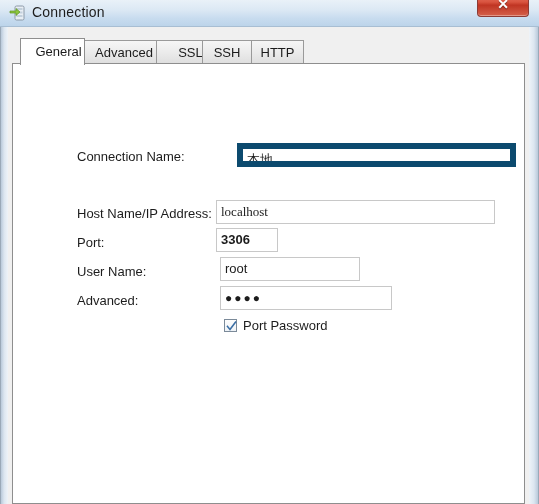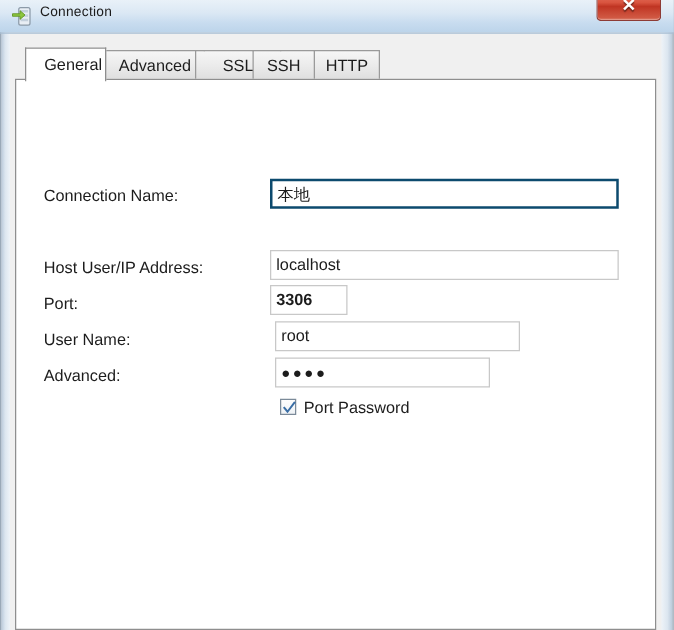--- a/index.html
+++ b/index.html
@@ -53,21 +53,21 @@
     box-sizing: border-box;
   }
   .title-icon {
     position: absolute;
     left: 9px; top: 4px;
     width: 18px; height: 18px;
   }
   .title-text {
     position: absolute;
     left: 32px; top: 4px;
-    font-size: 11px;
+    font-size: 14px;
     color: #1c1c1c;
     letter-spacing: .2px;
     white-space: nowrap;
   }
   .close-btn {
     position: absolute;
     left: 477px; top: -8px;
     width: 52px; height: 25px;
     border: 1px solid #8d3b35;
     border-top: none;
@@ -147,35 +147,37 @@
     background: #ffffff;
   }
 
   
   .flabel {
     position: absolute;
     font-size: 13px;
     color: #1c1c1c;
     white-space: nowrap;
     line-height: 16px;
+    margin-left: 42px;
   }
   .finput {
     position: absolute;
     box-sizing: border-box;
     background: #ffffff;
     border: 1px solid #c8c8c8;
     font-size: 13px;
     color: #1c1c1c;
     padding: 0 4px;
     line-height: 22px;
     white-space: nowrap;
     overflow: hidden;
   }
   .finput.focused {
-    border: 2px solid #0c4a6e;
+    border: 6px solid #0c4a6e;
+    margin-left: 21px;
   }
   .pwd-dots {
     letter-spacing: 2px;
     font-size: 12px;
   }
 
   
   .cbrow {
     position: absolute;
     left: 211px; top: 254px;
@@ -231,26 +233,26 @@
         <div class="tab" style="left: 72px; width: 80px;"><span>Advanced</span></div>
         <div class="tab" style="left: 144px; width: 69px;"><span>SSL</span></div>
         <div class="tab" style="left: 239px; width: 53px;"><span>HTTP</span></div>
         <div class="tab" style="left: 190px; width: 50px;"><span>SSH</span></div>
       </div>
 
     <div class="panel">
       <div class="panel-seam"></div>
     <div class="flabel" style="left: 22px; top: 85px;">Connection Name:</div>
         <div class="finput focused" style="left: 203px; top: 79px; width: 279px; height: 24px;"><span>本地</span></div>
-        <div class="flabel" style="left: 22px; top: 142px;">Host User/IP Address:</div>
-        <div class="finput" style="left: 203px; top: 136px; width: 279px; height: 24px;"><span>localhost</span></div>
+        <div class="flabel" style="left: 22px; top: 142px;">Host Name/IP Address:</div>
+        <div class="finput" style="left: 203px; top: 136px; width: 279px; height: 24px; font-family: Liberation Serif, serif;"><span>localhost</span></div>
         <div class="flabel" style="left: 22px; top: 171px;">Port:</div>
         <div class="finput" style="left: 203px; top: 164px; width: 62px; height: 24px; font-weight: bold;"><span>3306</span></div>
         <div class="flabel" style="left: 22px; top: 200px; text-align: center;">User Name:</div>
-        <div class="finput" style="left: 207px; top: 193px; width: 196px; height: 24px;"><span>root</span></div>
+        <div class="finput" style="left: 207px; top: 193px; width: 140px; height: 24px;"><span>root</span></div>
         <div class="flabel" style="left: 22px; top: 229px;">Advanced:</div>
         <div class="finput" style="left: 207px; top: 222px; width: 172px; height: 24px;"><span class="pwd-dots">●●●●</span></div>
         <div class="cbrow">
           <span class="cbox">
             <svg width="11" height="11" viewBox="0 0 11 11">
               <path d="M1.5 5.4 L4 8.4 L9.5 1.2" stroke="#3a6ea5" stroke-width="1.6" fill="none" stroke-linecap="square"></path>
             </svg>
           </span>
           <span class="cblabel">Port Password</span>
         </div>

